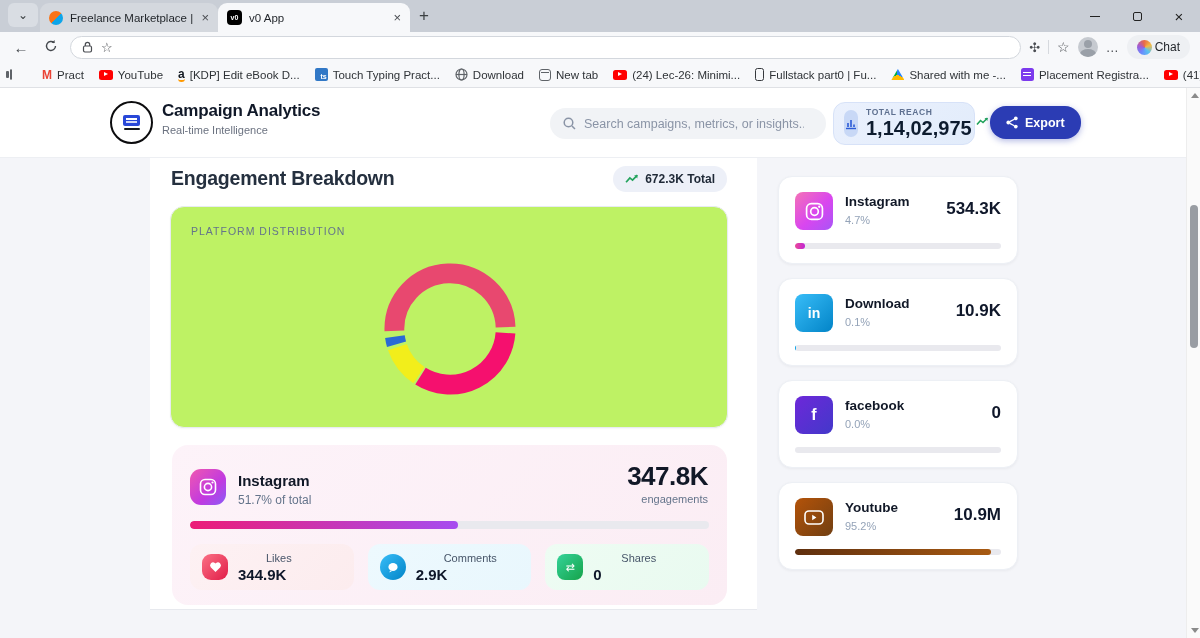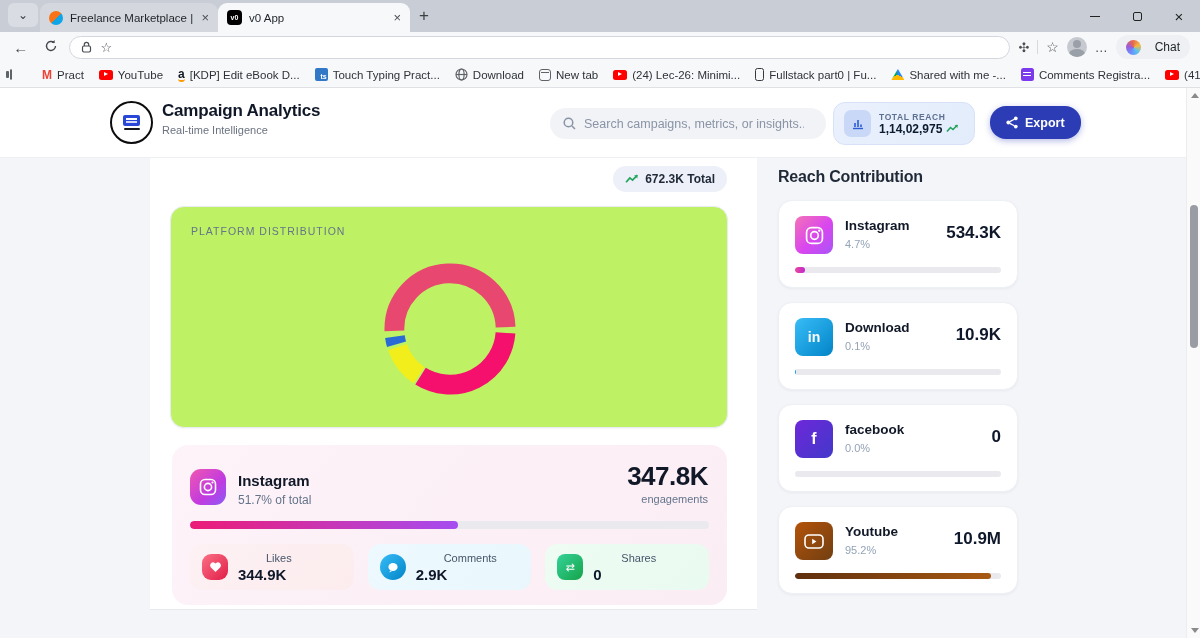--- a/index.html
+++ b/index.html
@@ -26,21 +26,21 @@
   .nav-ic { color:#43474c; font-size:15px; width:22px; text-align:center; }
   .urlbar { width:952px; height:23px; background:#fff; border:1px solid #d3d7dd; border-radius:12px;
     display:flex; align-items:center; padding:0 11px; gap:8px; }
   .url-text { font-size:12px; color:#1f2328; flex:1; }
   .url-star { color:#4a4d52; font-size:13px; }
   .tb-ic { color:#4a4d52; font-size:13px; }
   .tb-sep { width:1px; height:14px; background:#d6d9de; }
   .avatar { width:20px; height:20px; border-radius:50%; background:#c6cad0; position:relative; overflow:hidden; }
   .avatar:before { content:""; position:absolute; left:6px; top:3px; width:8px; height:8px; border-radius:50%; background:#9aa0a8; }
   .avatar:after { content:""; position:absolute; left:2px; top:12px; width:16px; height:10px; border-radius:50%; background:#9aa0a8; }
-  .chat-btn { height:24px; border-radius:12px; background:#eef0f3; display:flex; align-items:center; gap:14px;
+  .chat-btn { height:24px; border-radius:12px; background:#eef0f3; display:flex; align-items:center; gap:3px;
     padding:0 10px; font-size:12px; color:#1f2328; }
   .copilot-ic { width:15px; height:15px; border-radius:50%;
     background:conic-gradient(from 210deg,#6b8afd,#a05bd6,#e8684a,#f4b942,#59c3f0,#6b8afd); }
 
   .bookmarksbar { height:26px; background:#f7f8fa; border-bottom:1px solid #dfe1e5; display:flex;
     align-items:center; padding:0 10px; gap:15px; }
   .bm { display:flex; align-items:center; gap:5px; font-size:11.5px; color:#2f3337; white-space:nowrap; }
   .sidebar-ic { width:14px; height:11px; border:1.3px solid #5f6368; border-radius:3px; position:relative; }
   .sidebar-ic:before { content:""; position:absolute; right:2px; top:1px; bottom:1px; width:3px; background:#5f6368; border-radius:1px; }
   .fav-gmail { color:#ea4335; font-weight:bold; font-size:12px; }
@@ -71,21 +71,21 @@
   .app-sub { position:absolute; left:162px; top:36px; font-size:11px; color:#6b7280; }
   .searchbar { position:absolute; left:550px; top:20px; width:276px; height:31px; border-radius:16px;
     background:#f1f3f6; display:flex; align-items:center; gap:8px; padding:0 13px; }
   .searchbar input { border:none; outline:none; background:transparent; font-size:12.5px; color:#334155;
     width:220px; font-family:"Liberation Sans",sans-serif; }
   .searchbar input::placeholder { color:#8a94a6; }
   .reach-chip { position:absolute; left:833px; top:14px; width:142px; height:43px; border-radius:12px;
     background:linear-gradient(135deg,#ebf1fd,#e2ecfb); border:1px solid #d7e2f8; display:flex; align-items:center; gap:8px; padding:0 10px; }
   .reach-chip-ic { width:27px; height:27px; border-radius:7px; background:#c8d8f6; display:flex; align-items:center; justify-content:center; }
   .reach-chip-label { font-size:8.5px; letter-spacing:.6px; color:#5e7090; font-weight:bold; }
-  .reach-chip-value { font-size:12px; font-weight:bold; color:#0d1b2e; display:flex; align-items:center; gap:4px; }
+  .reach-chip-value { font-size:20px; font-weight:bold; color:#0d1b2e; display:flex; gap:4px; }
   .export-btn { position:absolute; left:990px; top:18px; height:33px; border-radius:16px; background:#2b3cb4;
     color:#fff; display:flex; align-items:center; gap:7px; padding:0 16px; font-size:12.5px; font-weight:bold;
     box-shadow:0 2px 6px rgba(43,60,180,.35); }
   .byline-row { height:22px; background:#fff; border-bottom:1px solid #e7e9ee; font-size:11.5px; color:#9aa1ac;
     display:flex; align-items:center; padding-left:95px; }
 
   .content { position:relative; height:457px; }
   .main-panel { position:absolute; left:150px; top:0; width:607px; height:452px; background:#fff; border-bottom:1px solid #e7e9ee; }
   .eb-title { position:absolute; left:21px; top:9px; font-size:19.5px; font-weight:bold; color:#25303f; letter-spacing:-.2px; }
   .eb-pill { position:absolute; right:30px; top:8px; height:26px; border-radius:13px; background:#edf0f8;
@@ -242,21 +242,21 @@
   <div class="bm">
       <span class="fav-book"></span>
       <span>Fullstack part0 | Fu...</span>
     </div>
   <div class="bm">
       <span class="fav-drive"></span>
       <span>Shared with me -...</span>
     </div>
   <div class="bm">
       <span class="fav-purple"></span>
-      <span>Comments Registra...</span>
+      <span>Placement Registra...</span>
     </div>
   <div class="bm">
       <span class="fav-yt"></span>
       <span>(41) PUBG tourna...</span>
     </div>
 
 </div>
 
 <div class="page">
   <div class="app-header">
@@ -300,20 +300,21 @@
           <circle cx="9.8" cy="10.6" r="1.9" fill="#fff"></circle>
           <line x1="3.8" y1="5.6" x2="8.3" y2="3.2" stroke="#fff" stroke-width="1.3"></line>
           <line x1="3.8" y1="7.4" x2="8.3" y2="9.8" stroke="#fff" stroke-width="1.3"></line>
         </svg>
       <span>Export</span>
     </div>
   </div>
 
   <div class="content">
     <div class="main-panel">
+      <div class="eb-title">Engagement Breakdown</div>
       <div class="eb-pill">
         <svg width="14" height="10" viewBox="0 0 13 9">
             <polyline points="1,7.5 4.5,3.5 7,5.5 11.5,1" fill="none" stroke="#22a35c" stroke-width="1.6"></polyline>
             <path d="M8.5 1h3v3z" fill="#22a35c"></path>
           </svg>
         <span>672.3K Total</span>
       </div>
       <div class="dist-card">
         <div class="dist-label">PLATFORM DISTRIBUTION</div>
         <svg class="donut" viewBox="0 0 140 140">
@@ -369,21 +370,20 @@
             <span>
                 <div class="stat-label">Shares</div>
               <div class="stat-value">0</div>
               </span>
           </div>
         </div>
       </div>
     </div>
 
     <div class="reach-col">
-      <div class="reach-title">Reach Contribution</div>
 
       <div class="reach-card">
         <span class="rc-ic instagram">
           <svg width="19" height="19" viewBox="0 0 18 18">
               <rect x="1.5" y="1.5" width="15" height="15" rx="4.5" fill="none" stroke="#fff" stroke-width="1.6"></rect>
               <circle cx="9" cy="9" r="3.6" fill="none" stroke="#fff" stroke-width="1.6"></circle>
               <circle cx="13.5" cy="4.5" r="1.1" fill="#fff"></circle>
             </svg>
         </span>
         <div class="rc-name">Instagram</div>

